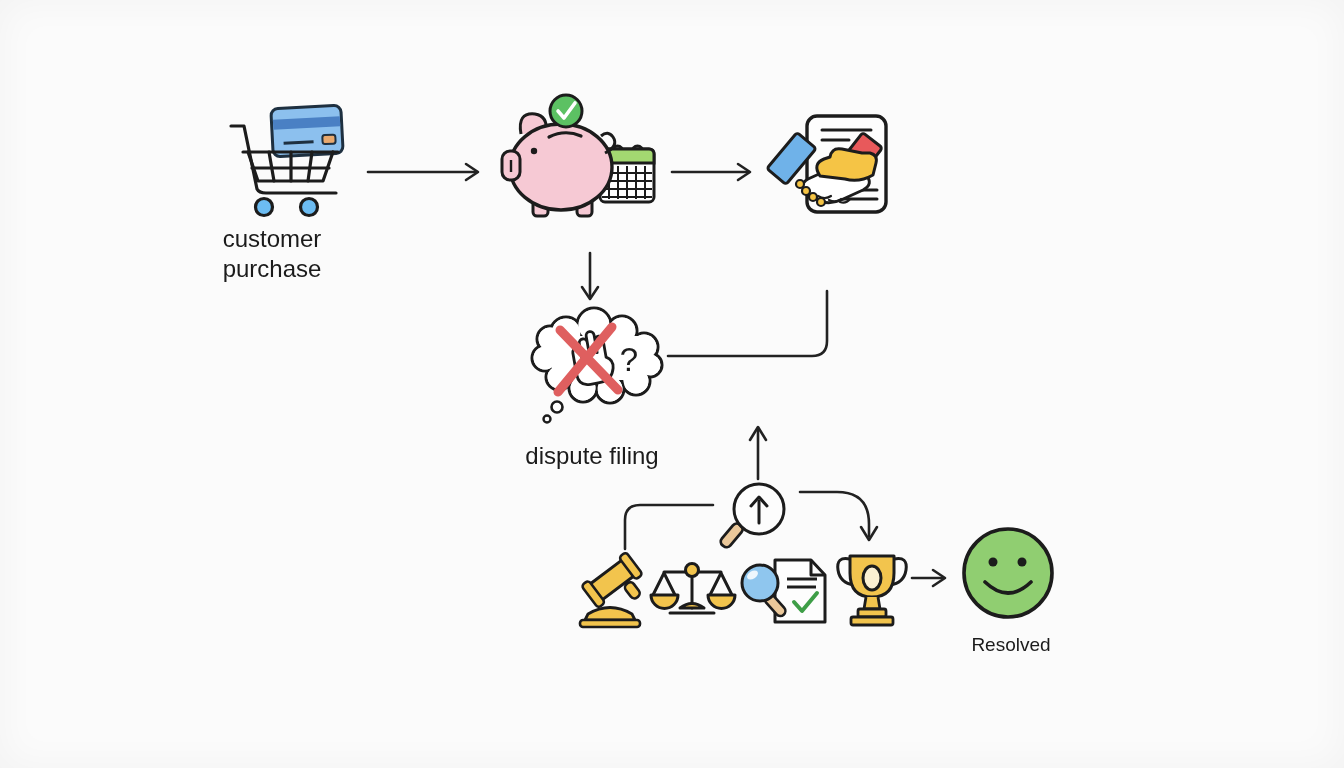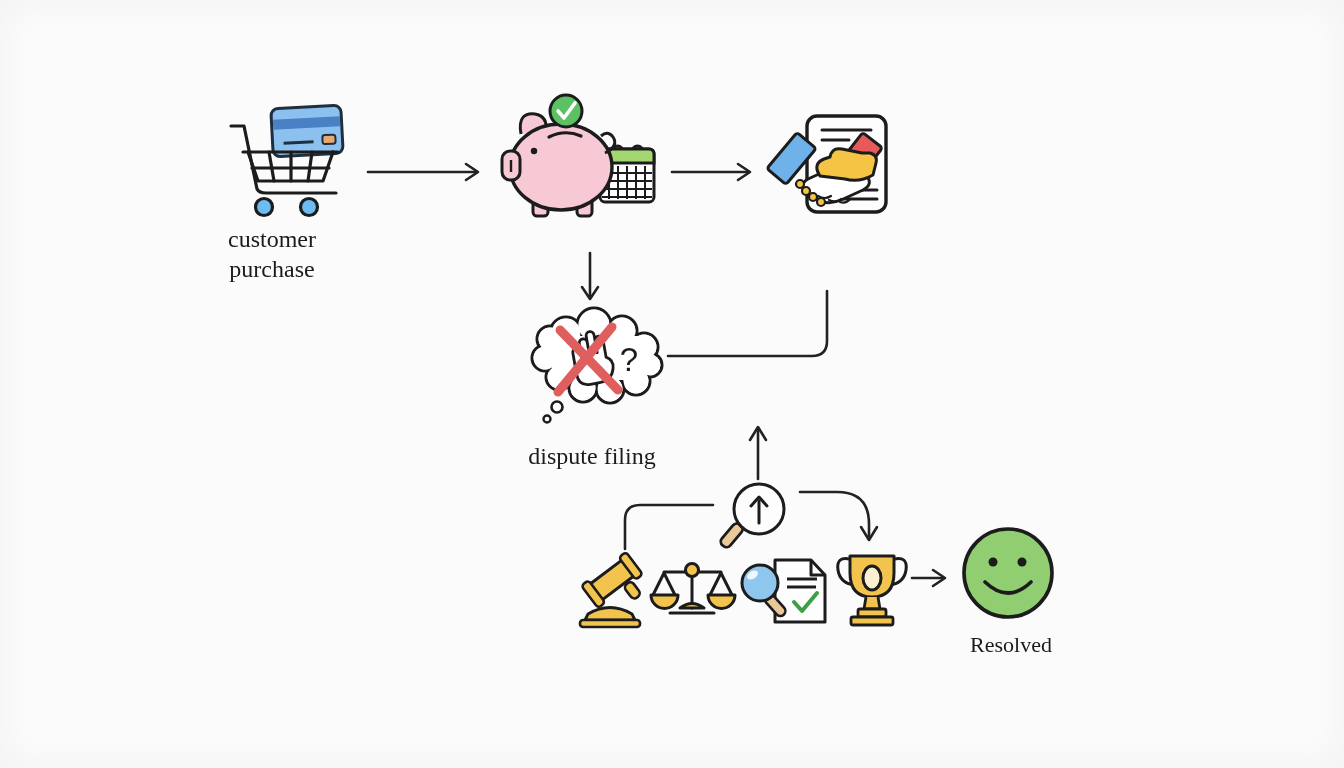--- a/index.html
+++ b/index.html
@@ -4,23 +4,23 @@
 <style>
   html,body{margin:0;padding:0;background:#e9e9e9;}
   .stage{
     position:relative;width:1344px;height:768px;background:#fbfbfb;
     overflow:hidden;font-family:"Liberation Sans",sans-serif;
     box-shadow:inset 0 0 40px rgba(0,0,0,0.04);
   }
   .stage svg.canvas{position:absolute;left:0;top:0;}
   .label{
     position:absolute;transform:translateX(-50%);text-align:center;
-    font-size:24px;line-height:30px;color:#1b1b1b;white-space:nowrap;font-family:Liberation Serif, serif;
+    font-size:24px;line-height:30px;color:#1b1b1b;white-space:nowrap;
   }
-  .label.resolved{font-size:22px;}
+  .label.resolved{font-size:19px;}
 </style>
 </head>
 <body>
 
 <div class="stage">
 
   <svg class="canvas" width="1344" height="768" viewBox="0 0 1344 768">
 
     <g stroke="#222" stroke-width="2.6" fill="none" stroke-linecap="round" stroke-linejoin="round">
       <g>

